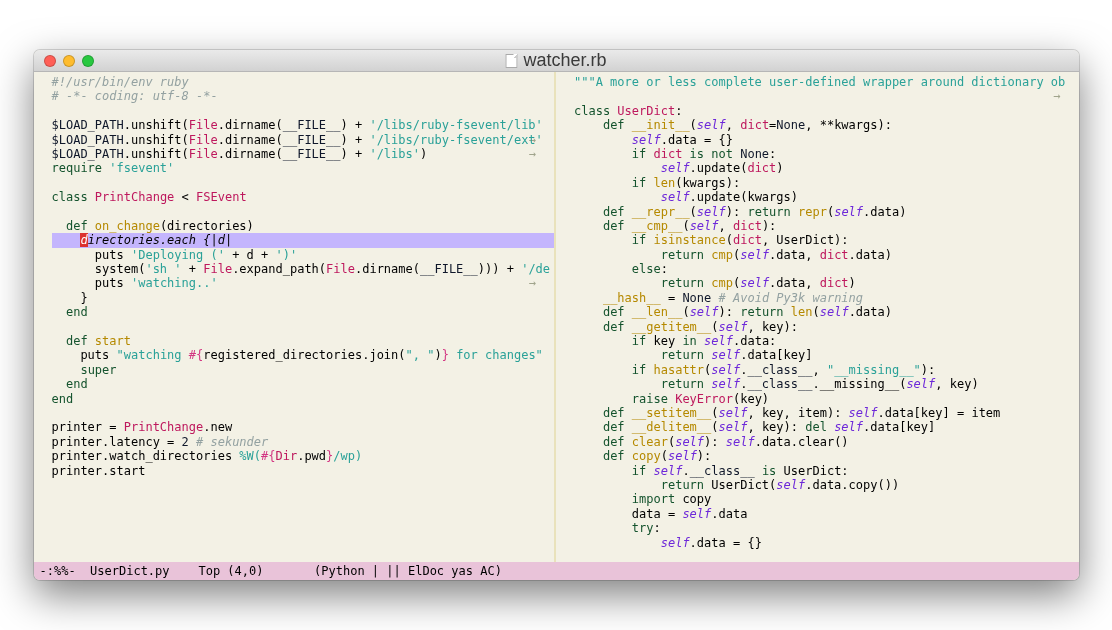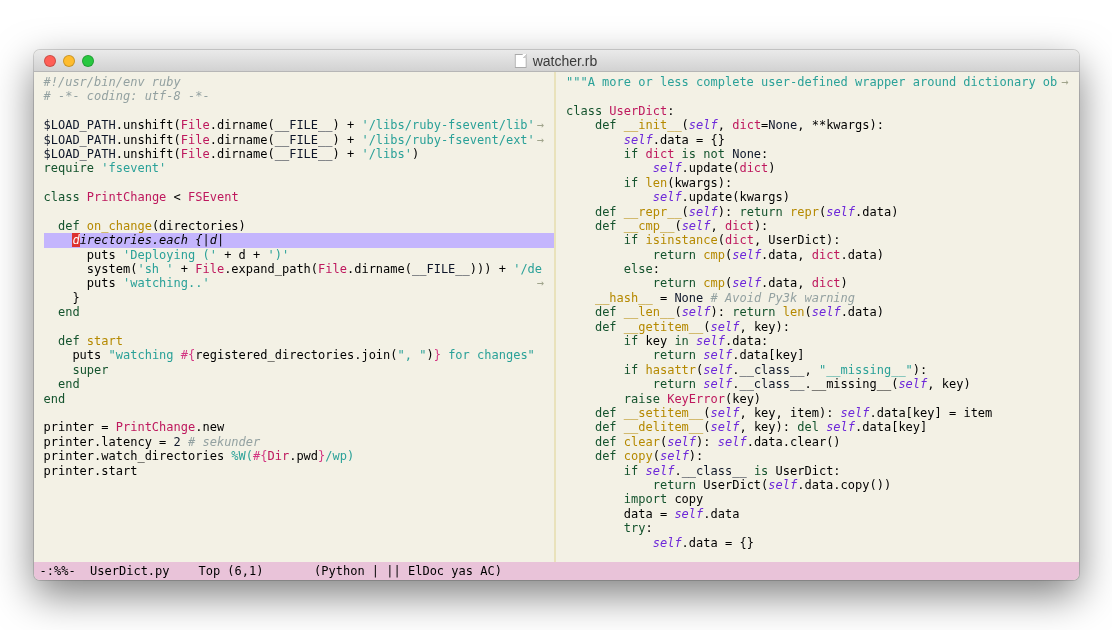--- a/index.html
+++ b/index.html
@@ -4,25 +4,25 @@
 <style>
 * { margin: 0; padding: 0; box-sizing: border-box; }
 body { background: #fff; font-family: Menlo, Monaco, monospace; font-size: 12px; display: flex; align-items: center; justify-content: center; height: 100vh; }
 .window { width: 1045px; height: 530px; border-radius: 6px; overflow: hidden; box-shadow: 0 15px 40px rgba(0,0,0,0.5), 0 0 0 1px rgba(0,0,0,0.15); background: #f3f1e5; display: flex; flex-direction: column; }
 .titlebar { height: 22px; background: linear-gradient(#eaeaea, #d2d2d2); display: flex; align-items: center; position: relative; border-bottom: 1px solid #b6b6b6; }
 .traffic { display: flex; gap: 7px; padding-left: 10px; }
 .tl { width: 12px; height: 12px; border-radius: 50%; border: 0.5px solid rgba(0,0,0,0.2); }
 .tl.red { background: #ff5f57; }
 .tl.yellow { background: #febc2e; }
 .tl.green { background: #28c840; }
-.title { position: absolute; left: 50%; transform: translateX(-50%); font-family: -apple-system, sans-serif; font-size: 14px; color: #3a3a3a; display: flex; align-items: center; gap: 6px; }
+.title { position: absolute; left: 50%; transform: translateX(-50%); font-family: -apple-system, sans-serif; font-size: 18px; color: #3a3a3a; display: flex; align-items: center; gap: 6px; }
 .file-icon { width: 12px; height: 14px; background: #fff; border: 1px solid #aaa; position: relative; }
 .file-icon:before { content: ""; position: absolute; right: -1px; top: -1px; width: 4px; height: 4px; background: linear-gradient(135deg, #fff 50%, #ccc 50%); }
 .panes { flex: 1; display: flex; overflow: hidden; }
-.pane { width: 50%; overflow: hidden; white-space: pre; line-height: 1.2; padding: 3px 10px; position: relative; }
+.pane { width: 50%; overflow: hidden; white-space: pre; line-height: 1.2; padding: 3px 18px; position: relative; }
 .pane.left { border-right: 2px solid #e9e2bb; }
 .statusbar { display: flex; background: #e9c3d9; font-size: 12px; height: 18px; align-items: center; }
 .status { width: 50%; padding: 0 6px; white-space: pre; display: flex; align-items: center; }
 .dot { width: 10px; height: 10px; border-radius: 50%; background: #d9603c; margin-right: 4px; border: 1px solid #aa4a2e; }
 .kw { color: #14532d; }
 .str { color: #2aa198; } 
 .com { color: #93a1a1; font-style: italic; }
 .const { color: #0f172a; }
 .fn { color: #b58900; }
 .cls { color: #be185d; }
@@ -46,16 +46,16 @@
       <span class="file-icon"></span>
       <span>watcher.rb</span>
     </div>
   </div>
   <div class="panes">
     <div class="pane left" id="pane-left"><div class=""><span class="com">#!/usr/bin/env ruby</span></div><div class=""><span class="com"># -*- coding: utf-8 -*-</span></div><div class="">&nbsp;</div><div class=""><span class="const">$LOAD_PATH</span><span class="">.unshift(</span><span class="cls">File</span><span class="">.dirname(</span><span class="const">__FILE__</span><span class="">) + </span><span class="str">'/libs/ruby-fsevent/lib'</span><span style="float:right;color:#a0a48c;">→</span></div><div class=""><span class="const">$LOAD_PATH</span><span class="">.unshift(</span><span class="cls">File</span><span class="">.dirname(</span><span class="const">__FILE__</span><span class="">) + </span><span class="str">'/libs/ruby-fsevent/ext'</span><span style="float:right;color:#a0a48c;">→</span></div><div class=""><span class="const">$LOAD_PATH</span><span class="">.unshift(</span><span class="cls">File</span><span class="">.dirname(</span><span class="const">__FILE__</span><span class="">) + </span><span class="str">'/libs'</span><span class="">)</span></div><div class=""><span class="kw">require </span><span class="str">'fsevent'</span></div><div class="">&nbsp;</div><div class=""><span class="kw">class </span><span class="cls">PrintChange</span><span class=""> &lt; </span><span class="cls">FSEvent</span></div><div class="">&nbsp;</div><div class=""><span class="">  </span><span class="kw">def </span><span class="fn">on_change</span><span class="">(directories)</span></div><div class="hl-line"><span class="">    </span><span class="cursor">d</span><span class="">irectories.each {|d|</span></div><div class="hl-line"><span class="">      </span></div><div class=""><span class="">      puts </span><span class="str">'Deploying ('</span><span class=""> + d + </span><span class="str">')'</span></div><div class=""><span class="">      system(</span><span class="str">'sh '</span><span class=""> + </span><span class="cls">File</span><span class="">.expand_path(</span><span class="cls">File</span><span class="">.dirname(</span><span class="const">__FILE__</span><span class="">))) + </span><span class="str">'/de</span><span style="float:right;color:#a0a48c;">→</span></div><div class=""><span class="">      puts </span><span class="str">'watching..'</span></div><div class=""><span class="">    }</span></div><div class=""><span class="">  </span><span class="kw">end</span></div><div class="">&nbsp;</div><div class=""><span class="">  </span><span class="kw">def </span><span class="fn">start</span></div><div class=""><span class="">    puts </span><span class="str">"watching </span><span class="mag">#{</span><span class="">registered_directories.join(</span><span class="str">", "</span><span class="">)</span><span class="mag">}</span><span class="str"> for changes"</span></div><div class=""><span class="">    </span><span class="kw">super</span></div><div class=""><span class="">  </span><span class="kw">end</span></div><div class=""><span class="kw">end</span></div><div class="">&nbsp;</div><div class=""><span class="">printer = </span><span class="cls">PrintChange</span><span class="">.new</span></div><div class=""><span class="">printer.latency = </span><span class="const">2</span><span class=""> </span><span class="com"># sekunder</span></div><div class=""><span class="">printer.watch_directories </span><span class="str">%W(</span><span class="mag">#{</span><span class="cls">Dir</span><span class="">.pwd</span><span class="mag">}</span><span class="str">/wp)</span></div><div class=""><span class="">printer.start</span></div></div>
     <div class="pane" id="pane-right"><div class=""><span class="str">"""A more or less complete user-defined wrapper around dictionary ob</span><span style="float:right;color:#a0a48c;">→</span></div><div class="">&nbsp;</div><div class=""><span class="kw">class </span><span class="cls">UserDict</span><span class="">:</span></div><div class=""><span class="red">    </span><span class="kw">def </span><span class="fn">__init__</span><span class="">(</span><span class="green">self</span><span class="">, </span><span class="cls">dict</span><span class="">=</span><span class="const">None</span><span class="">, **kwargs):</span></div><div class=""><span class="">        </span><span class="green">self</span><span class="">.data = {}</span></div><div class=""><span class="">        </span><span class="kw">if </span><span class="cls">dict</span><span class="kw"> is not </span><span class="const">None</span><span class="">:</span></div><div class=""><span class="">            </span><span class="green">self</span><span class="">.update(</span><span class="cls">dict</span><span class="">)</span></div><div class=""><span class="">        </span><span class="kw">if </span><span class="fn">len</span><span class="">(kwargs):</span></div><div class=""><span class="">            </span><span class="green">self</span><span class="">.update(kwargs)</span></div><div class=""><span class="">    </span><span class="kw">def </span><span class="fn">__repr__</span><span class="">(</span><span class="green">self</span><span class="">): </span><span class="kw">return </span><span class="fn">repr</span><span class="">(</span><span class="green">self</span><span class="">.data)</span></div><div class=""><span class="">    </span><span class="kw">def </span><span class="fn">__cmp__</span><span class="">(</span><span class="green">self</span><span class="">, </span><span class="cls">dict</span><span class="">):</span></div><div class=""><span class="">        </span><span class="kw">if </span><span class="fn">isinstance</span><span class="">(</span><span class="cls">dict</span><span class="">, UserDict):</span></div><div class=""><span class="">            </span><span class="kw">return </span><span class="fn">cmp</span><span class="">(</span><span class="green">self</span><span class="">.data, </span><span class="cls">dict</span><span class="">.data)</span></div><div class=""><span class="">        </span><span class="kw">else</span><span class="">:</span></div><div class=""><span class="">            </span><span class="kw">return </span><span class="fn">cmp</span><span class="">(</span><span class="green">self</span><span class="">.data, </span><span class="cls">dict</span><span class="">)</span></div><div class=""><span class="">    </span><span class="fn">__hash__</span><span class=""> = </span><span class="const">None</span><span class=""> </span><span class="com"># Avoid Py3k warning</span></div><div class=""><span class="">    </span><span class="kw">def </span><span class="fn">__len__</span><span class="">(</span><span class="green">self</span><span class="">): </span><span class="kw">return </span><span class="fn">len</span><span class="">(</span><span class="green">self</span><span class="">.data)</span></div><div class=""><span class="">    </span><span class="kw">def </span><span class="fn">__getitem__</span><span class="">(</span><span class="green">self</span><span class="">, key):</span></div><div class=""><span class="">        </span><span class="kw">if </span><span class="">key </span><span class="kw">in </span><span class="green">self</span><span class="">.data:</span></div><div class=""><span class="">            </span><span class="kw">return </span><span class="green">self</span><span class="">.data[key]</span></div><div class=""><span class="">        </span><span class="kw">if </span><span class="fn">hasattr</span><span class="">(</span><span class="green">self</span><span class="">.</span><span class="const">__class__</span><span class="">, </span><span class="str">"__missing__"</span><span class="">):</span></div><div class=""><span class="">            </span><span class="kw">return </span><span class="green">self</span><span class="">.</span><span class="const">__class__</span><span class="">.__missing__(</span><span class="green">self</span><span class="">, key)</span></div><div class=""><span class="">        </span><span class="kw">raise </span><span class="cls">KeyError</span><span class="">(key)</span></div><div class=""><span class="">    </span><span class="kw">def </span><span class="fn">__setitem__</span><span class="">(</span><span class="green">self</span><span class="">, key, item): </span><span class="green">self</span><span class="">.data[key] = item</span></div><div class=""><span class="">    </span><span class="kw">def </span><span class="fn">__delitem__</span><span class="">(</span><span class="green">self</span><span class="">, key): </span><span class="kw">del </span><span class="green">self</span><span class="">.data[key]</span></div><div class=""><span class="">    </span><span class="kw">def </span><span class="fn">clear</span><span class="">(</span><span class="green">self</span><span class="">): </span><span class="green">self</span><span class="">.data.clear()</span></div><div class=""><span class="">    </span><span class="kw">def </span><span class="fn">copy</span><span class="">(</span><span class="green">self</span><span class="">):</span></div><div class=""><span class="">        </span><span class="kw">if </span><span class="green">self</span><span class="">.</span><span class="const">__class__</span><span class="kw"> is </span><span class="">UserDict:</span></div><div class=""><span class="">            </span><span class="kw">return </span><span class="">UserDict(</span><span class="green">self</span><span class="">.data.copy())</span></div><div class=""><span class="">        </span><span class="kw">import </span><span class="">copy</span></div><div class=""><span class="">        data = </span><span class="green">self</span><span class="">.data</span></div><div class=""><span class="">        </span><span class="kw">try</span><span class="">:</span></div><div class=""><span class="">            </span><span class="green">self</span><span class="">.data = {}</span></div></div>
   </div>
   <div class="statusbar">
     <div class="status">
-      <span>-:%%-  UserDict.py    Top (6,1)       (Python | || ElDoc yas AC)       </span>
+      <span>-:%%-  UserDict.py    Top (4,0)       (Python | || ElDoc yas AC)       </span>
     </div>
   </div>
 </div>
 
 </body></html>

